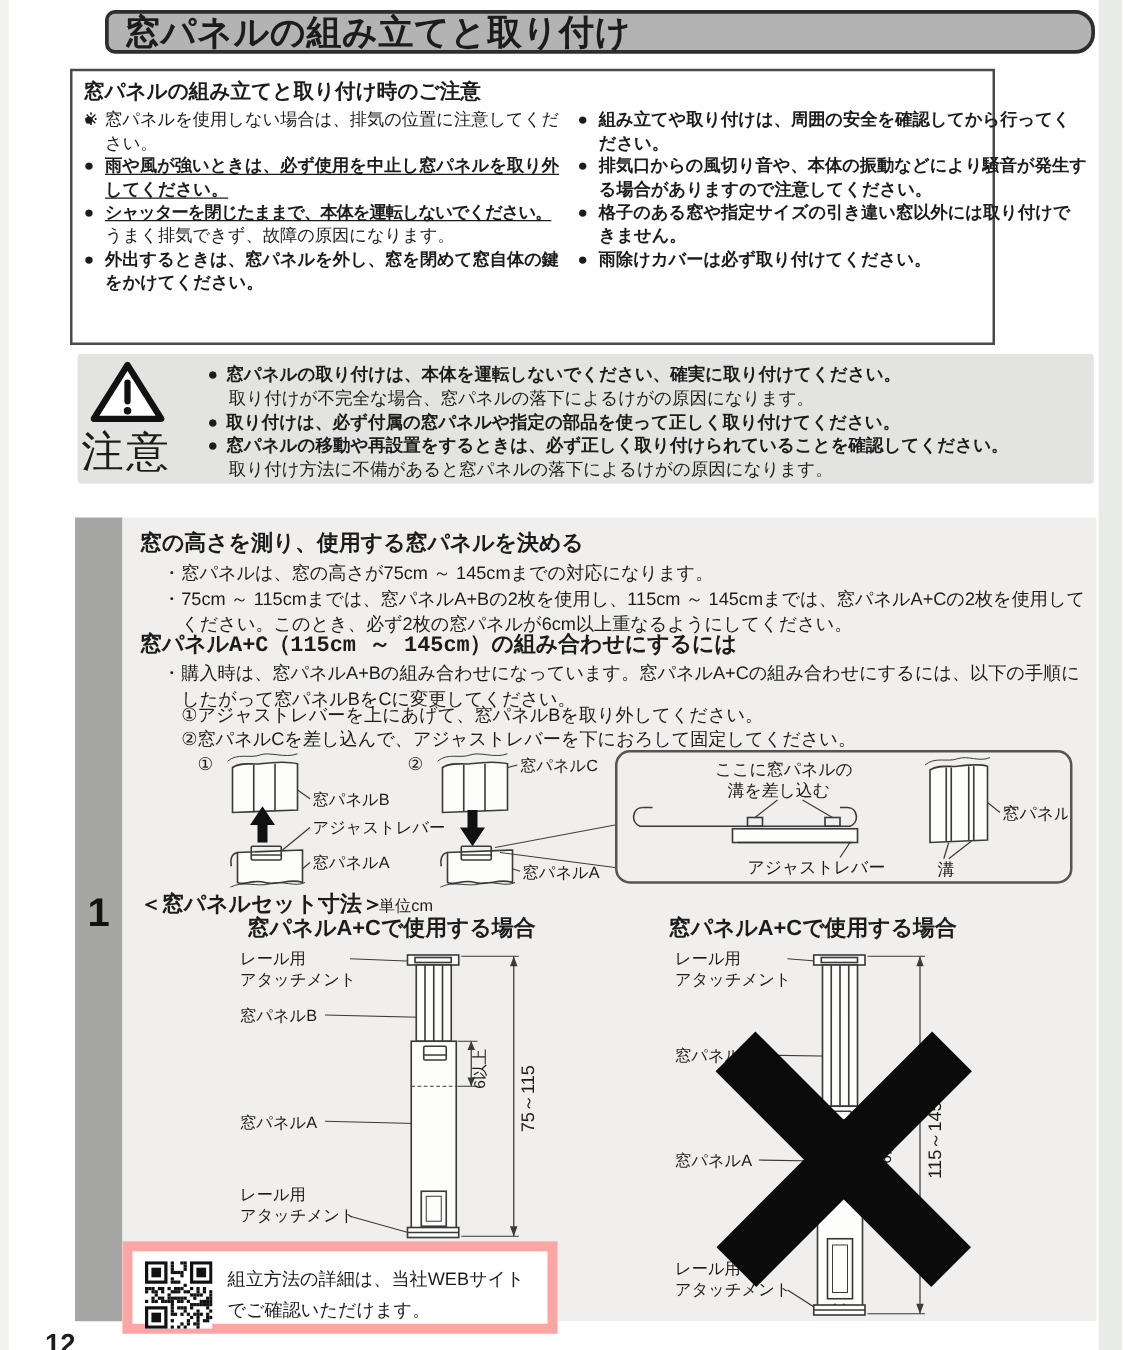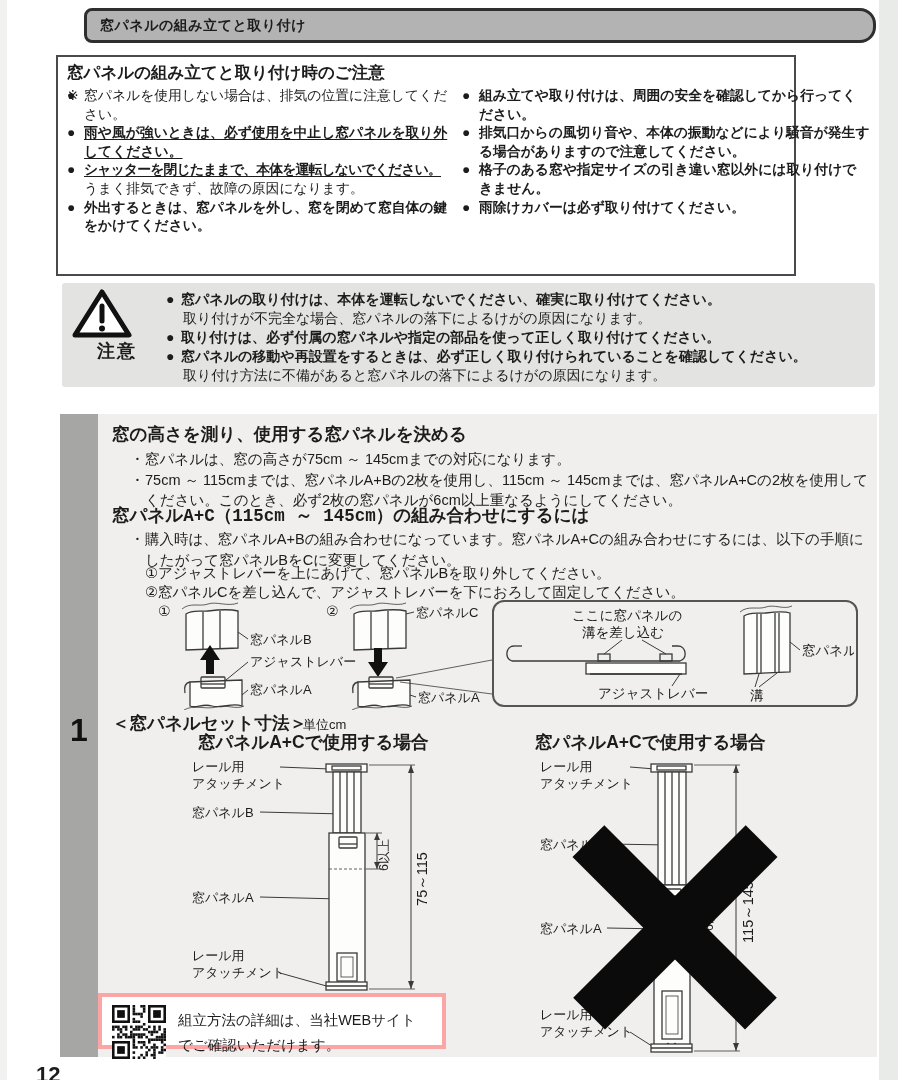--- a/index.html
+++ b/index.html
@@ -6,42 +6,42 @@
   html,body { background:#ffffff; }
   body { font-family:"Liberation Sans","DejaVu Sans",sans-serif; color:#1c1c1c; }
   .page { position:relative; width:898px; height:1080px; background:#fff; overflow:hidden; }
   .edge-left  { position:absolute; left:0; top:0; width:7px; height:1080px; background:#f1f1ef; }
   .edge-right { position:absolute; left:879px; top:0; width:19px; height:1080px; background:#e9ebe8; }
 
   
   .title-bar { position:absolute; left:84px; top:8px; width:792px; height:35px;
     background:#b3b3b3; border:3px solid #2e2e2e; border-radius:8px 16px 16px 8px;
     display:flex; align-items:center; padding-left:13px; }
-  .title-bar span { font-size:14px; font-weight:bold; letter-spacing:0.5px; }
+  .title-bar span { font-size:28px; font-weight:bold; letter-spacing:0.5px; }
 
   
   .notice { position:absolute; left:56px; top:55px; width:740px; height:221px;
     border:2px solid #4a4a4a; background:#fff; }
   .notice-head { position:absolute; left:9px; top:5px; font-size:16.5px; font-weight:bold; }
   .ncol { position:absolute; top:30px; font-size:13.8px; line-height:18.6px; }
   .ncol-l { left:9px;  width:392px; }
   .ncol-r { left:404px; width:408px; }
   .nitem { position:relative; padding-left:17px; }
   .nitem .blt { position:absolute; left:0; top:0; }
   .b  { font-weight:bold; }
   .u  { text-decoration:underline; text-underline-offset:2px; }
   .tight { letter-spacing:-0.8px; }
   .sub { font-weight:normal; text-decoration:none; display:block; }
 
   
   .caution { position:absolute; left:62px; top:283px; width:813px; height:104px;
     background:#e3e3e1; border-radius:3px; }
   .caution-icon { position:absolute; left:9px; top:5px; }
   .caution-word { position:absolute; left:3px; top:56px; width:72px; text-align:right;
-    font-size:18px; font-weight:bold; letter-spacing:2px; }
+    font-size:34px; font-weight:normal; letter-spacing:2px; }
   .citems { position:absolute; left:104px; top:7px; width:700px; font-size:14px; line-height:18.9px; }
   .citem { position:relative; padding-left:15px; }
   .citem .blt { position:absolute; left:0; top:0; }
   .citem .sub { padding-left:2px; }
 
   .prep-note { position:absolute; left:86px; top:394px; font-size:14.5px; }
 
   
   .step-bar { position:absolute; left:60px; top:414px; width:38px; height:643px; background:#a6a6a4; }
   .step-num { position:absolute; left:60px; top:712px; width:38px; text-align:center;
@@ -54,22 +54,22 @@
   .li .blt { position:absolute; left:0; top:0; }
   .steps-lines { position:absolute; font-size:14.5px; line-height:19px; }
 
   .callout { position:absolute; left:492px; top:600px; width:366px; height:107px;
     border:2px solid #555; border-radius:12px; }
 
   .dims-head { position:absolute; left:112px; top:711px; font-size:17.5px; font-weight:bold; }
   .dims-unit { position:absolute; left:303px; top:716px; font-size:13px; font-weight:normal; }
   .col-title { position:absolute; font-size:17.5px; font-weight:bold; }
 
-  .qr-box { position:absolute; left:98px; top:993px; width:348px; height:56px;
-    background:#fff; border:4px solid #fca5a5; }
+  .qr-box { position:absolute; left:98px; top:993px; width:348px; height:74px;
+    background:#fff; border:8px solid #fca5a5; }
   .qr-text { position:absolute; left:76px; top:11px; font-size:14.5px; line-height:25px; }
 
   .page-num { position:absolute; left:36px; top:1062px; font-size:22px; font-weight:bold; }
 
   svg { display:block; }
   svg text { font-family:"Liberation Sans","DejaVu Sans",sans-serif; fill:#1c1c1c; }
   .sk { stroke:#3a3a3a; stroke-width:1.3; fill:none; }
   .skw { stroke:#3a3a3a; stroke-width:1.3; fill:#fdfdfc; }
   .ld { stroke:#3a3a3a; stroke-width:1; fill:none; }
   .thin { stroke:#3a3a3a; stroke-width:0.8; fill:none; }

